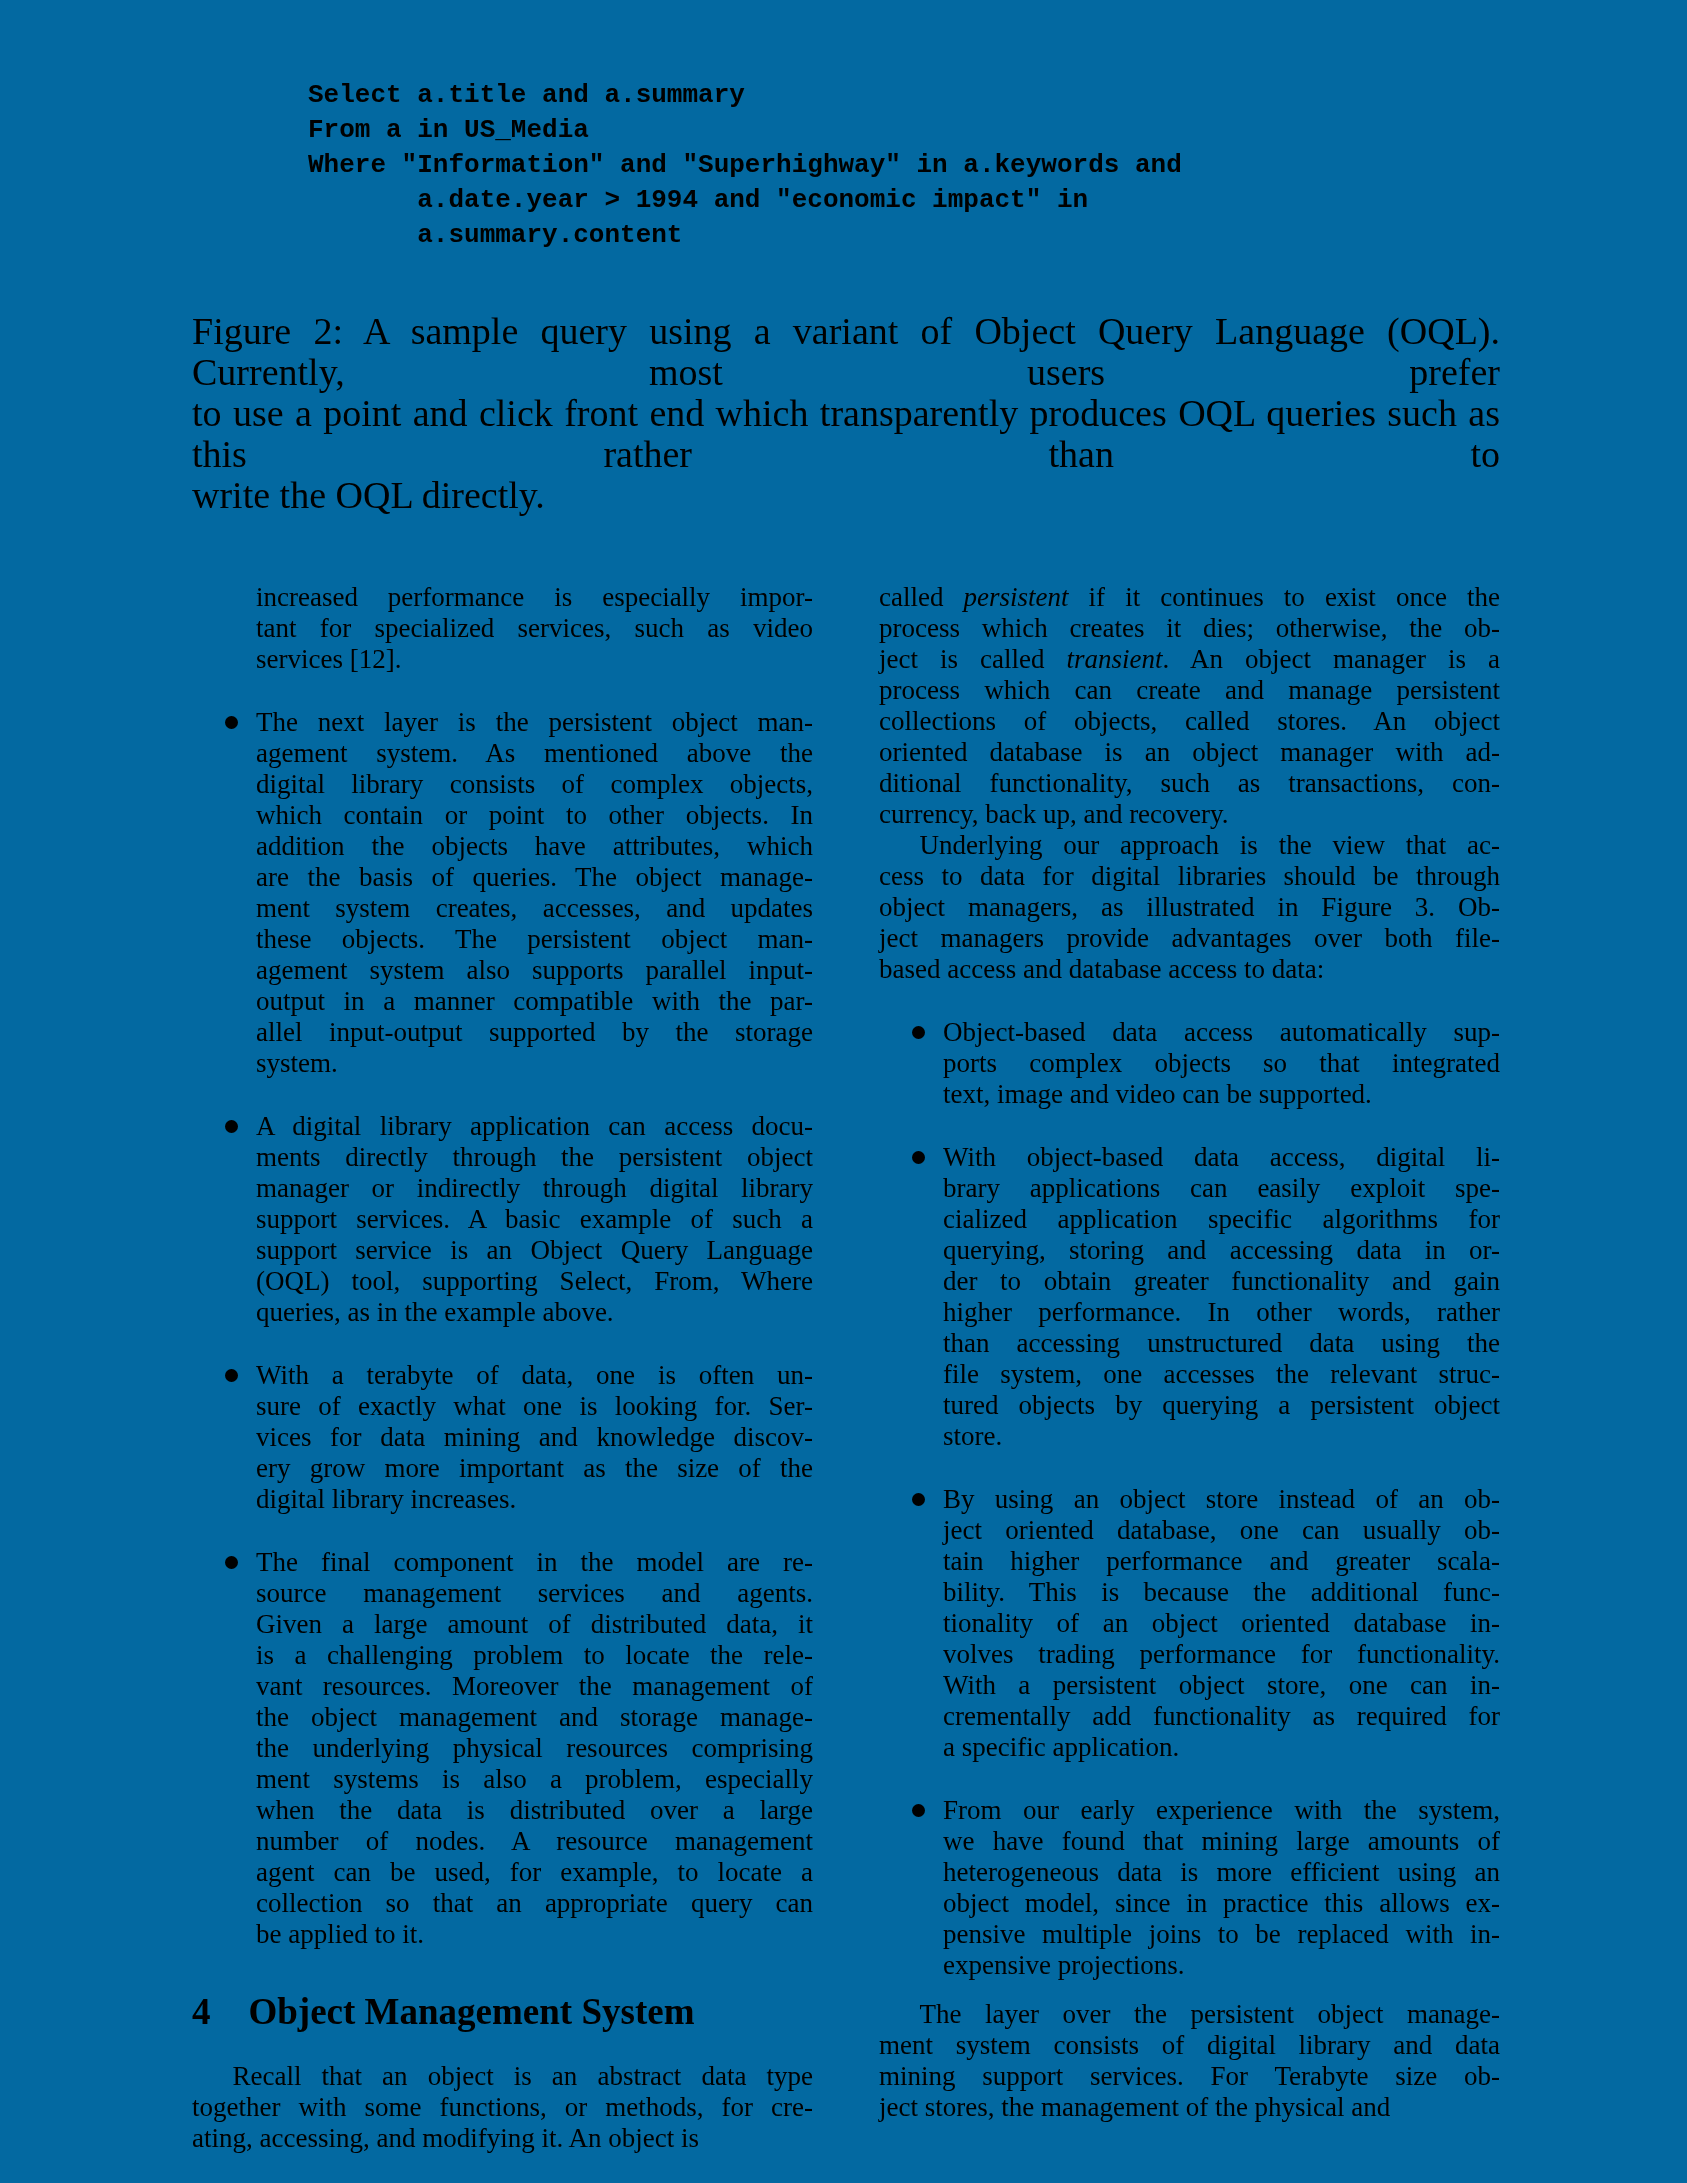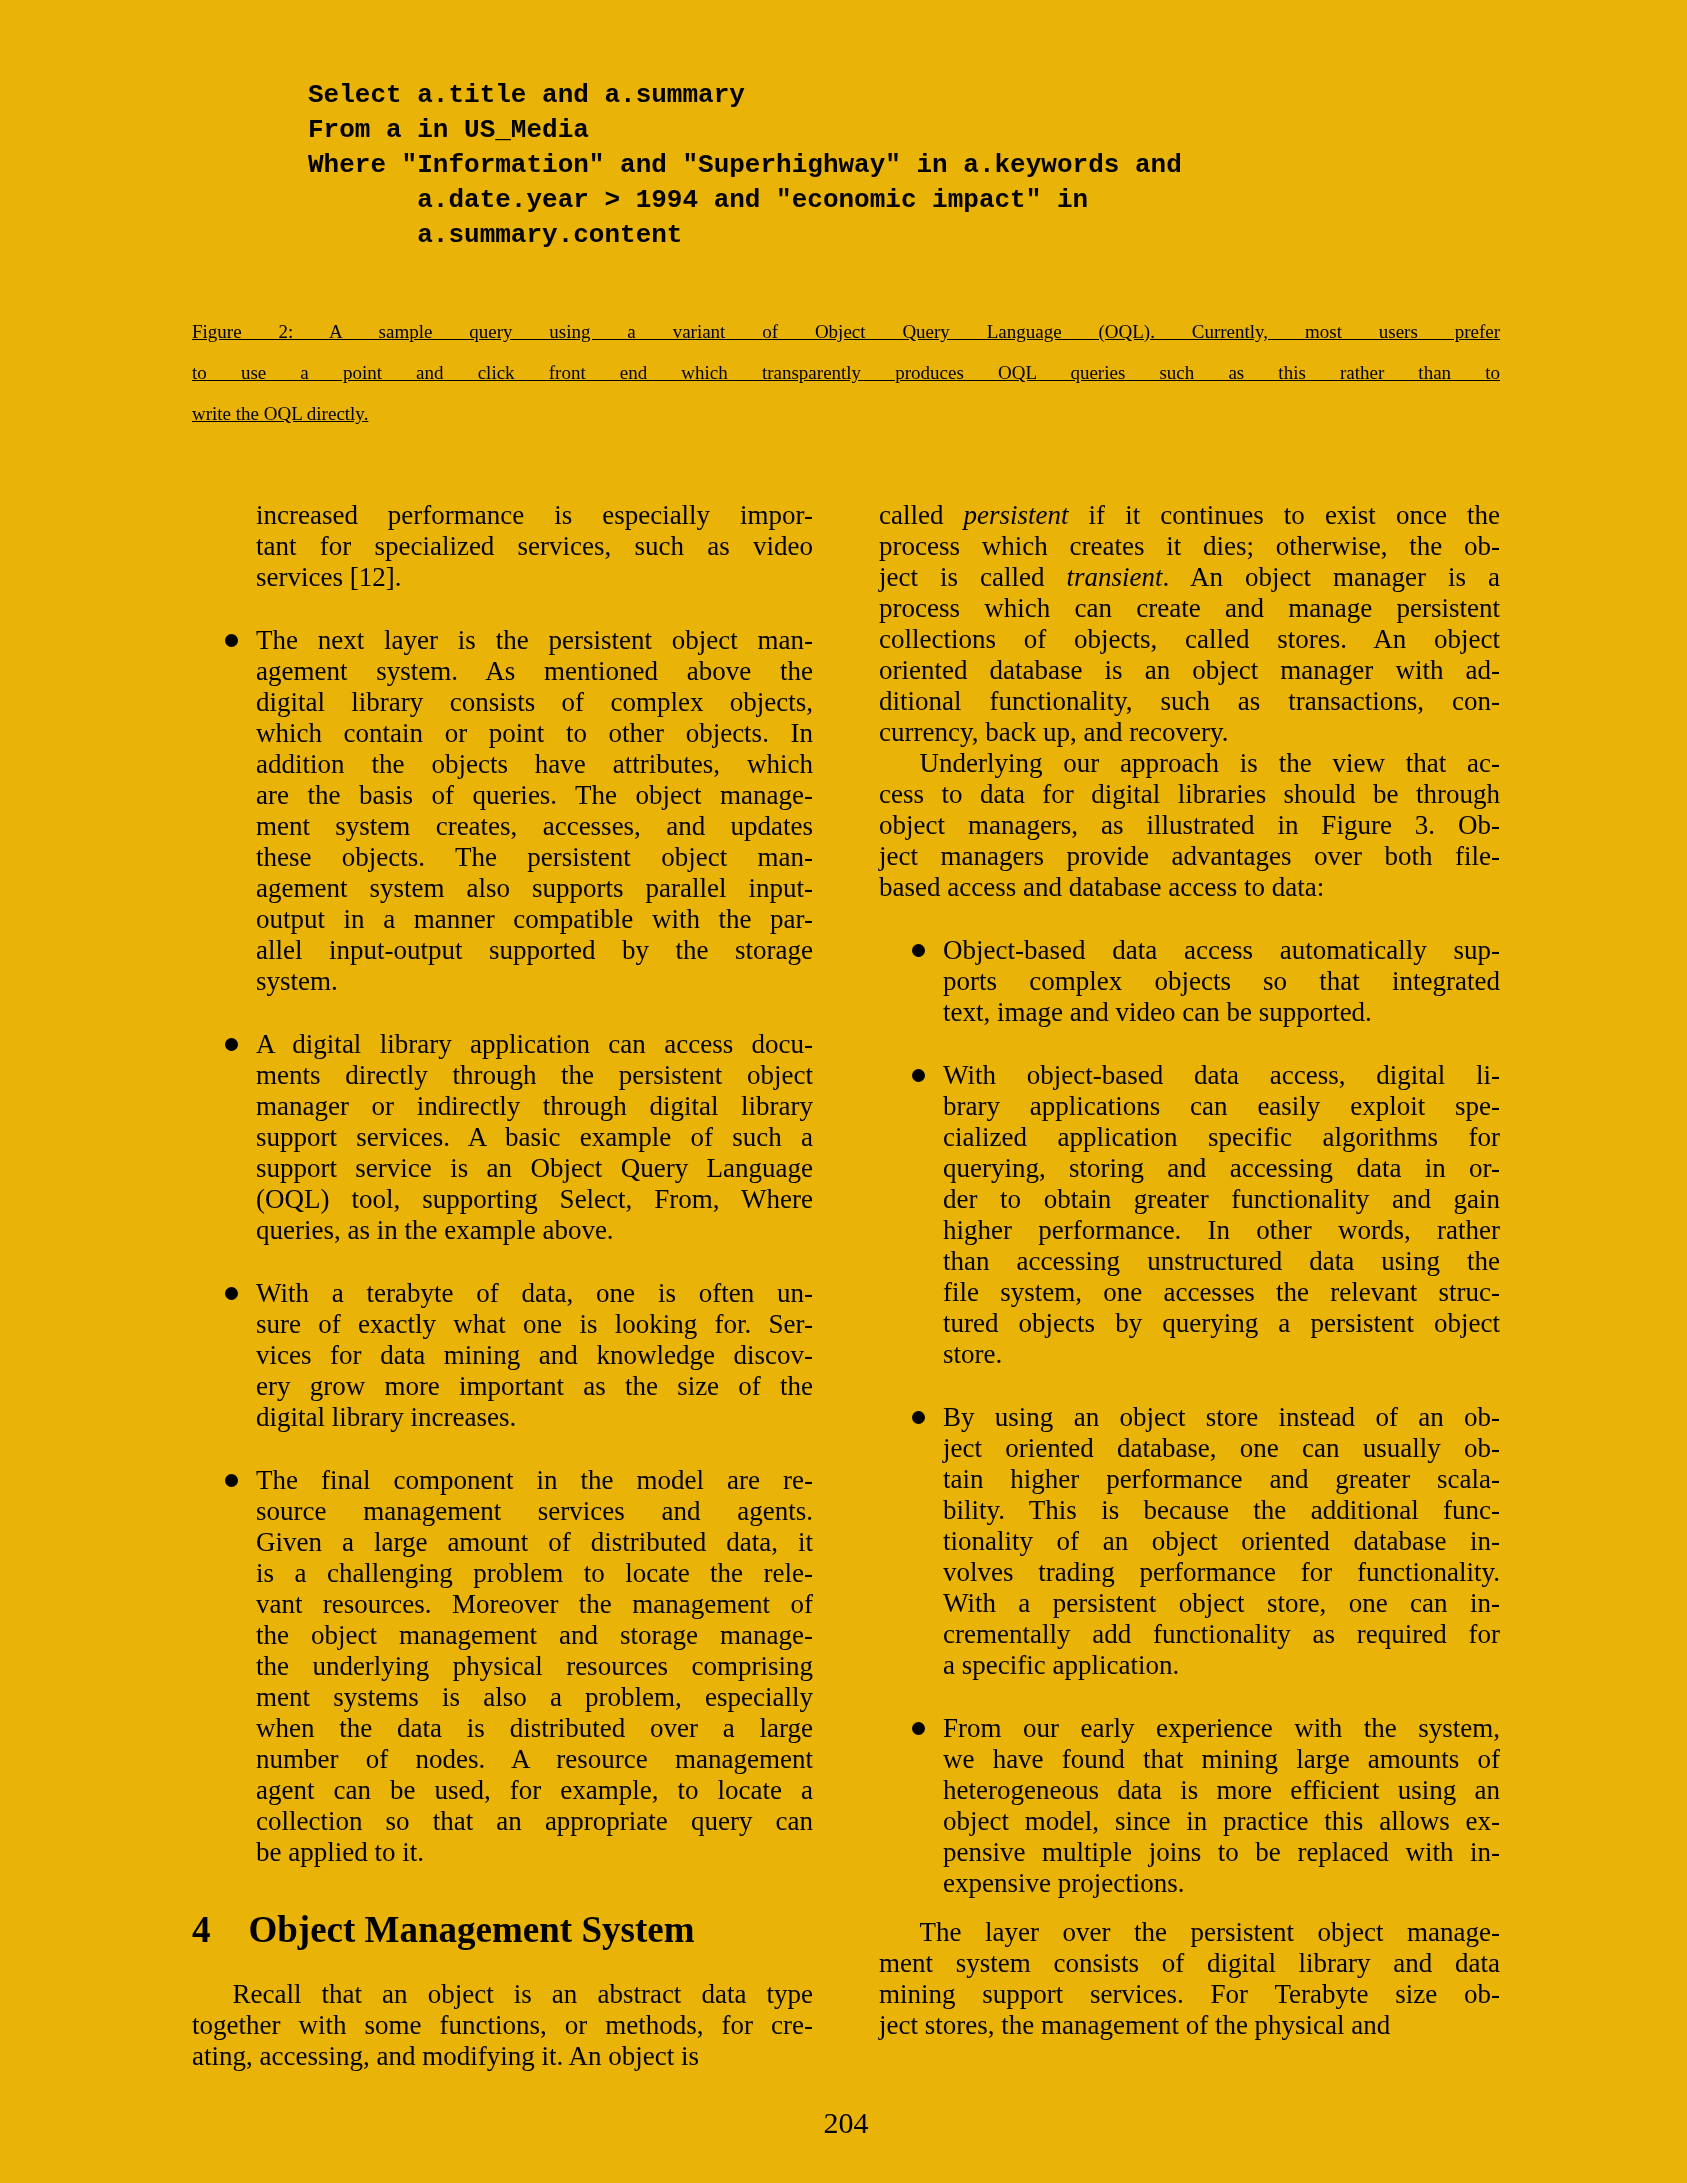--- a/index.html
+++ b/index.html
@@ -2,21 +2,21 @@
 <html style="font-size:10.6px"><head>
 <meta charset="utf-8">
 <style>
   html, body { margin: 0; padding: 0; background: #ffffff; }
   .page {
     position: relative;
     width: 1687px;
     height: 2183px;
     box-sizing: border-box;
     padding: 78px 187px 0 192px;
-    background: #eab308;
+    background: #0369a1;
     color: #000000;
     font-family: "Liberation Serif", "DejaVu Serif", serif;
   }
   
   .ln {
     text-align: justify;
     text-align-last: justify;
   }
   .ln:last-child { text-align-last: left; }
 
@@ -24,23 +24,22 @@
     margin-left: 116px;
     font-family: "Liberation Mono", "DejaVu Sans Mono", monospace;
     font-size: 26px;
     line-height: 35px;
     font-weight: bold;
   }
   .code .ln { text-align: left; text-align-last: left; white-space: pre; }
 
   .caption {
     margin-top: 58px;
-    font-size: 19px;
+    font-size: 38px;
     line-height: 41px;
-    text-decoration: underline;
   }
 
   .columns {
     margin-top: 66px;
     display: flex;
     gap: 66px;
   }
   .col {
     width: 621px;
     font-size: 27px;

